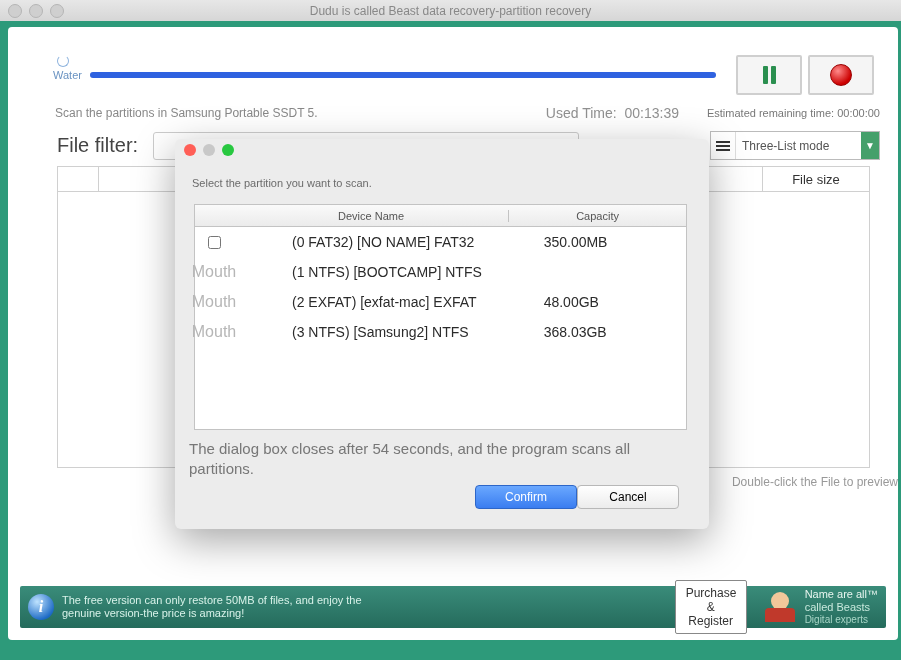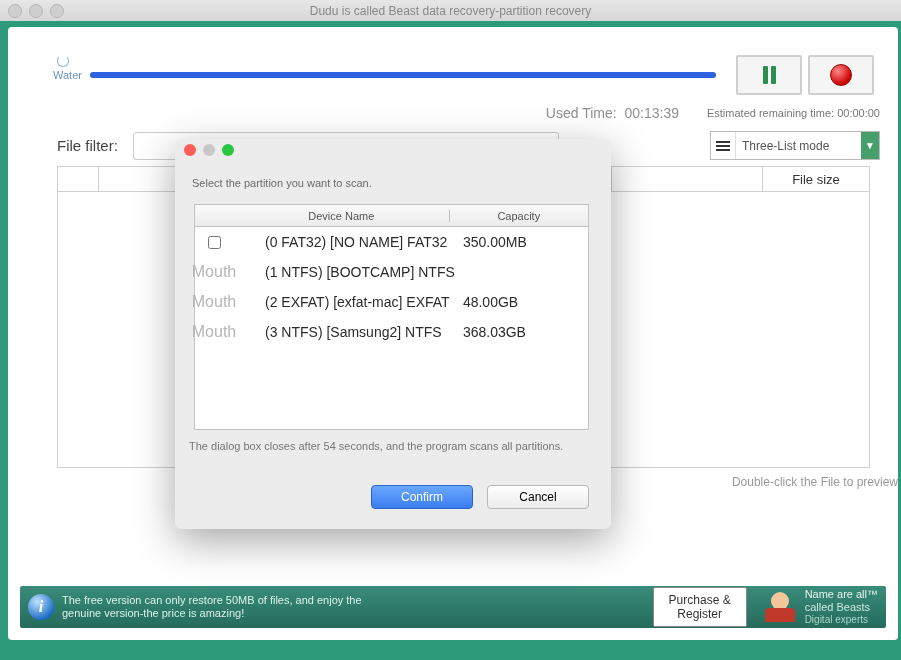--- a/index.html
+++ b/index.html
@@ -112,21 +112,21 @@
   }
   .scan-target{ flex:0 0 auto;}
   .used-time{ margin-left:auto; font-size:14px; color:#909090;}
   .est-time{ margin-left:28px; font-size:11px; color:#777;}
 
   .filter-row{
     position:absolute;
     left:49px; right:18px; top:104px;
     display:flex; align-items:center;
   }
-  .filter-label{ font-size:15px; color:#444; margin-right:15px;text-align:center;}
+  .filter-label{ font-size:20px; color:#444; margin-right:15px;text-align:center;}
   .filter-input{
     width:420px; height:24px;
     border:1px solid #ccc; border-radius:3px;
     background:#fff;
   }
   .mode-select{
     margin-left:auto;
     width:168px; height:27px;
     border:1px solid #bbb;
     display:flex;align-items:center;
@@ -204,21 +204,21 @@
     color:#fff;font-weight:bold;font-style:italic;font-family:Georgia,serif;
     margin-right:8px;
     font-size:16px;
   }
   .footer-text{ max-width:330px; line-height:1.2;}
   .footer-btn{
     margin-left:auto;
     background:#fff;color:#333;
     border:1px solid #888;border-radius:2px;
     padding:5px 10px;
-    font-size:12px; width:94px;
+    font-size:12px; width:72px;
   }
   .footer-avatar{
     width:34px;height:30px;margin:0 8px 0 16px;
     position:relative;
   }
   .footer-avatar .head{
     width:18px;height:18px;border-radius:50%;
     background:#f2c79a;
     position:absolute;left:8px;top:0;
   }
@@ -229,21 +229,21 @@
   .footer-brand{
     font-size:11px; color:#c8e9dd; line-height:1.2;
   }
   .footer-brand .l1{ color:#e8f5ef;}
   .footer-brand .l3{ color:#a8d6c7; font-size:10px;}
 
   
   .modal{
     position:absolute;
     left:175px; top:118px;
-    width:436px; height:390px;
+    width:534px; height:390px;
     background:#ececec;
     border-radius:6px;
     box-shadow:0 12px 40px rgba(0,0,0,0.35);
   }
   .modal-titlebar{
     height:22px;
     display:flex;align-items:center;
     padding-left:9px; gap:7px;
   }
   .m-dot{ width:12px;height:12px;border-radius:50%;}
@@ -271,40 +271,40 @@
     display:flex;align-items:center;justify-content:center;
     border-right:1px solid #c3c3c3;
   }
   .dev-head > div:last-child{border-right:none;}
   .dh-chk{width:38px;}
   .dh-name{flex:1.55;}
   .dh-cap{flex:1;}
   .dev-row{
     display:flex;align-items:center;
     height:30px;
-    font-size:14px;color:#2b2b2b;
+    font-size:14px;color:#2b2b2b;gap:27px;
   }
   .dr-chk{
     width:38px;display:flex;align-items:center;justify-content:center;
     color:#aaa;font-size:10px;
   }
   .dr-chk input{ width:13px;height:13px;}
   .dr-chk-label{ color:#b6b6b6; font-size:16px;}
   .dr-name{flex:1.55; padding-left:32px;}
   .dr-cap{flex:1; padding-left:4px;}
 
   .modal-autoclose{
     position:absolute;
     left:14px; top:300px; right:22px;
-    font-size:11px;color:#777;line-height:1.3;
+    font-size:15px;color:#777;line-height:1.3;
   }
   .modal-buttons{
     position:absolute;
-    bottom:20px; right:22px;
-    display:flex; gap:14px;
+    bottom:20px; right:30px;
+    display:flex; 
   }
   .m-btn{
     width:100px;height:22px;border-radius:4px;
     border:1px solid #b8b8b8;
     font-size:12px;
     display:flex;align-items:center;justify-content:center;
     background:linear-gradient(#ffffff,#ececec);
   }
   .m-btn.primary{
     background:linear-gradient(#6aa8ff,#3a7df0);
@@ -337,20 +337,21 @@
             <span></span>
             <span></span>
           </div>
       </div>
       <div class="ctrl-btn">
         <div class="stop-icon"></div>
       </div>
     </div>
 
     <div class="info-row">
+      <span class="scan-target">Scan the partitions in Samsung Portable SSDT 5.</span>
       <span class="used-time">
         <span>Used Time:</span>
         &nbsp;<span>00:13:39</span>
       </span>
       <span class="est-time">Estimated remaining time: 00:00:00</span>
     </div>
 
     <div class="filter-row">
       <span class="filter-label">File filter:</span>
       <input class="filter-input" value="" style="">

